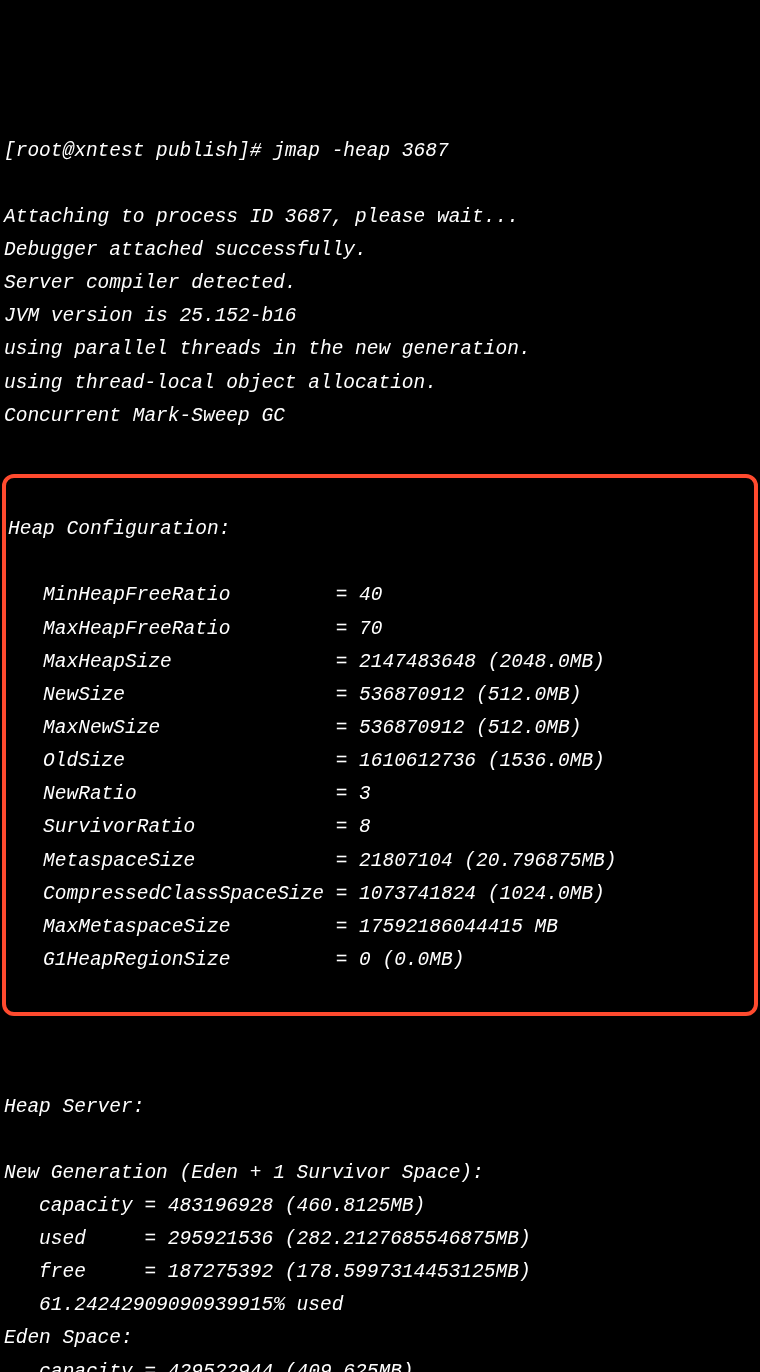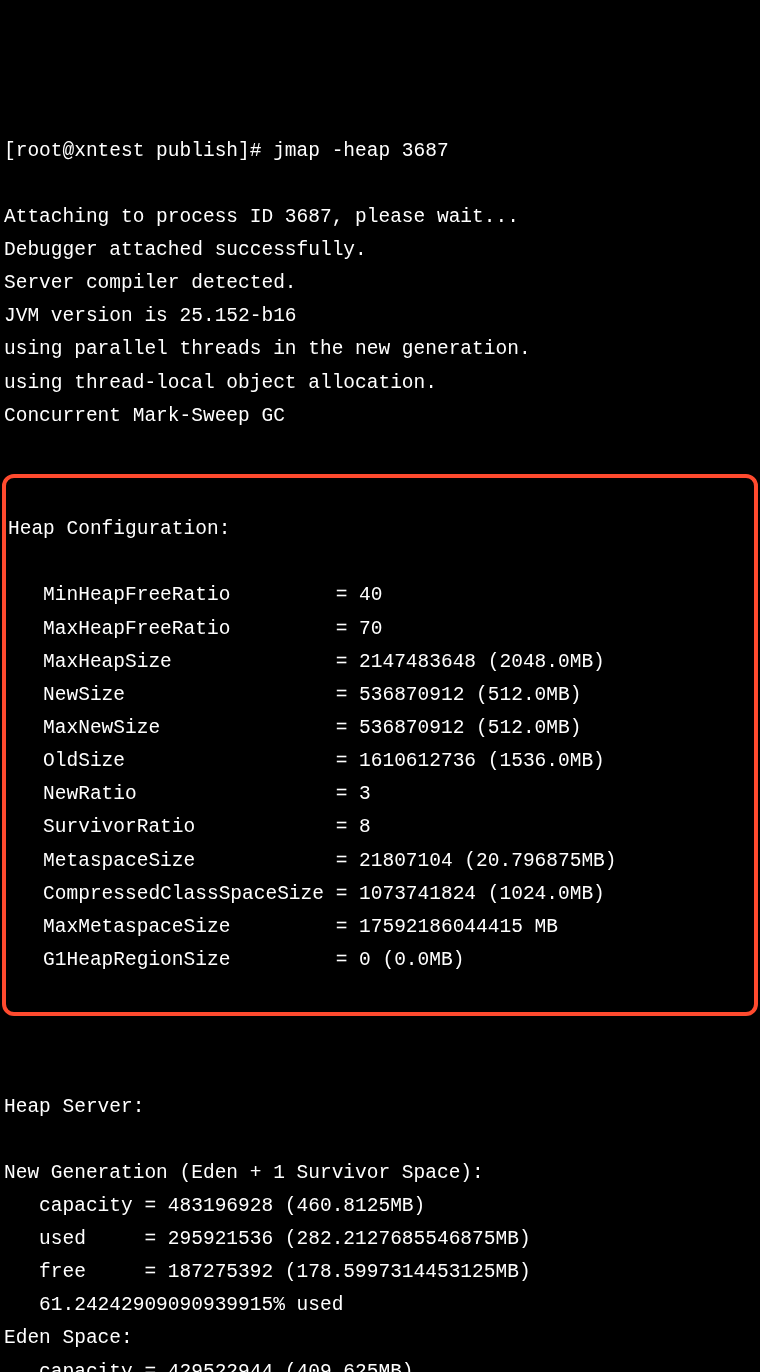--- a/index.html
+++ b/index.html
@@ -8,21 +8,21 @@
     color: #ffffff;
     font-family: "Menlo", "Consolas", "Courier New", monospace;
     font-size: 19.5px;
     line-height: 1.7;
     width: 760px;
     height: 1372px;
     overflow: hidden;
     padding: 2px 4px;
     white-space: pre;
   }
-  .line { display: block; }
+  .line { display: block; font-style: italic; }
   .highlight {
     border: 4px solid #ff4a2e;
     border-radius: 12px;
     margin: 8px -2px;
     padding: 2px 2px;
   }
 </style>
 </head>
 <body>
 

